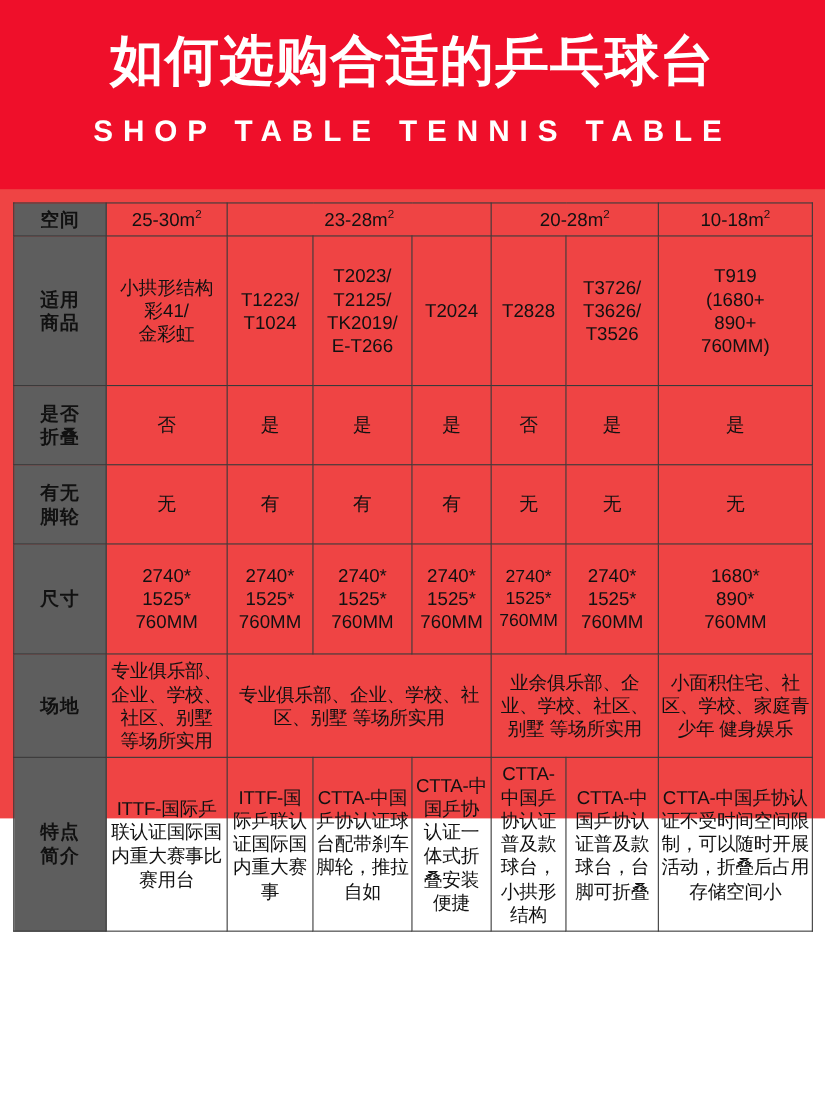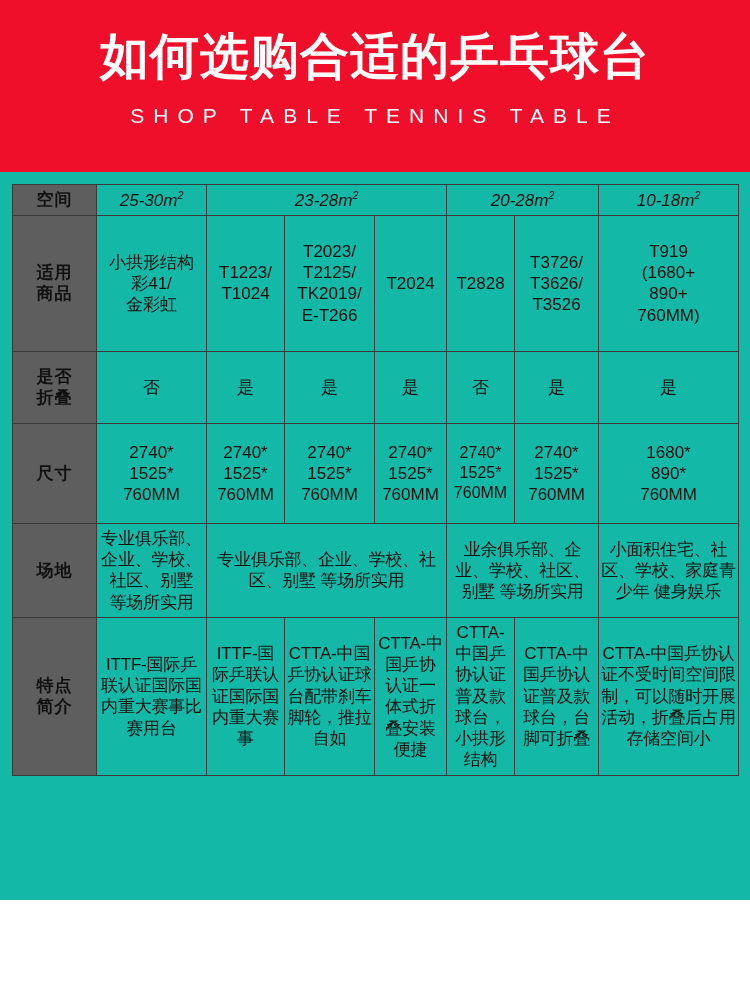--- a/index.html
+++ b/index.html
@@ -8,47 +8,47 @@
     background: #ffffff;
   }
   body {
     width: 750px;
     height: 1000px;
     font-family: "Liberation Sans", sans-serif;
     overflow: hidden;
   }
   .page {
     width: 750px;
-    height: 900px;
+    height: 744px;
     position: relative;
-    background: #14b8a6;
+    background: #ef4444;
   }
   
   .banner {
     background: #ef0f2a;
     width: 750px;
     height: 172px;
     box-sizing: border-box;
     padding-top: 30px;
     text-align: center;
   }
   .banner-title {
     color: #ffffff;
     font-size: 49px;
     font-weight: bold;
     letter-spacing: 1px;
     line-height: 1.1;
     white-space: nowrap;
   }
   .banner-sub {
     color: #ffffff;
-    font-size: 21px;
+    font-size: 27px;
     letter-spacing: 9px;
     margin-top: 20px;
-    font-weight: normal;
+    font-weight: bold;
     white-space: nowrap;
   }
   
   .table-wrap {
     padding: 12px 12px 4px 12px;
     box-sizing: border-box;
   }
   table.spec {
     border-collapse: collapse;
     width: 726px;
@@ -67,21 +67,20 @@
     background: #5e5e5e;
     color: #ffffff;
     font-size: 21px;
     font-weight: bold;
     letter-spacing: 1px;
     width: 84px;
     line-height: 1.2;
   }
   td.big {
     font-size: 22px;
-    font-style: italic;
   }
   td.mid {
     font-size: 19px;
   }
   td.small {
     font-size: 13px;
     text-align: left;
     line-height: 1.35;
     padding: 5px 4px;
     letter-spacing: -0.2px;
@@ -170,20 +169,33 @@
         </td>
         <td class="mid">否</td>
         <td class="mid">是</td>
         <td class="mid">是</td>
         <td class="mid">是</td>
         <td class="mid">否</td>
         <td class="mid">是</td>
         <td class="mid">是</td>
       </tr>
 
+      <tr style="height:72px">
+        <td class="rowhead">
+          <div>有无</div>
+          <div>脚轮</div>
+        </td>
+        <td class="mid">无</td>
+        <td class="mid">有</td>
+        <td class="mid">有</td>
+        <td class="mid">有</td>
+        <td class="mid">无</td>
+        <td class="mid">无</td>
+        <td class="mid">无</td>
+      </tr>
 
 
       <tr style="height:100px">
         <td class="rowhead">尺寸</td>
         <td class="mid">
           <div>2740*</div>
           <div>1525*</div>
           <div>760MM</div>
         </td>
         <td class="mid">

